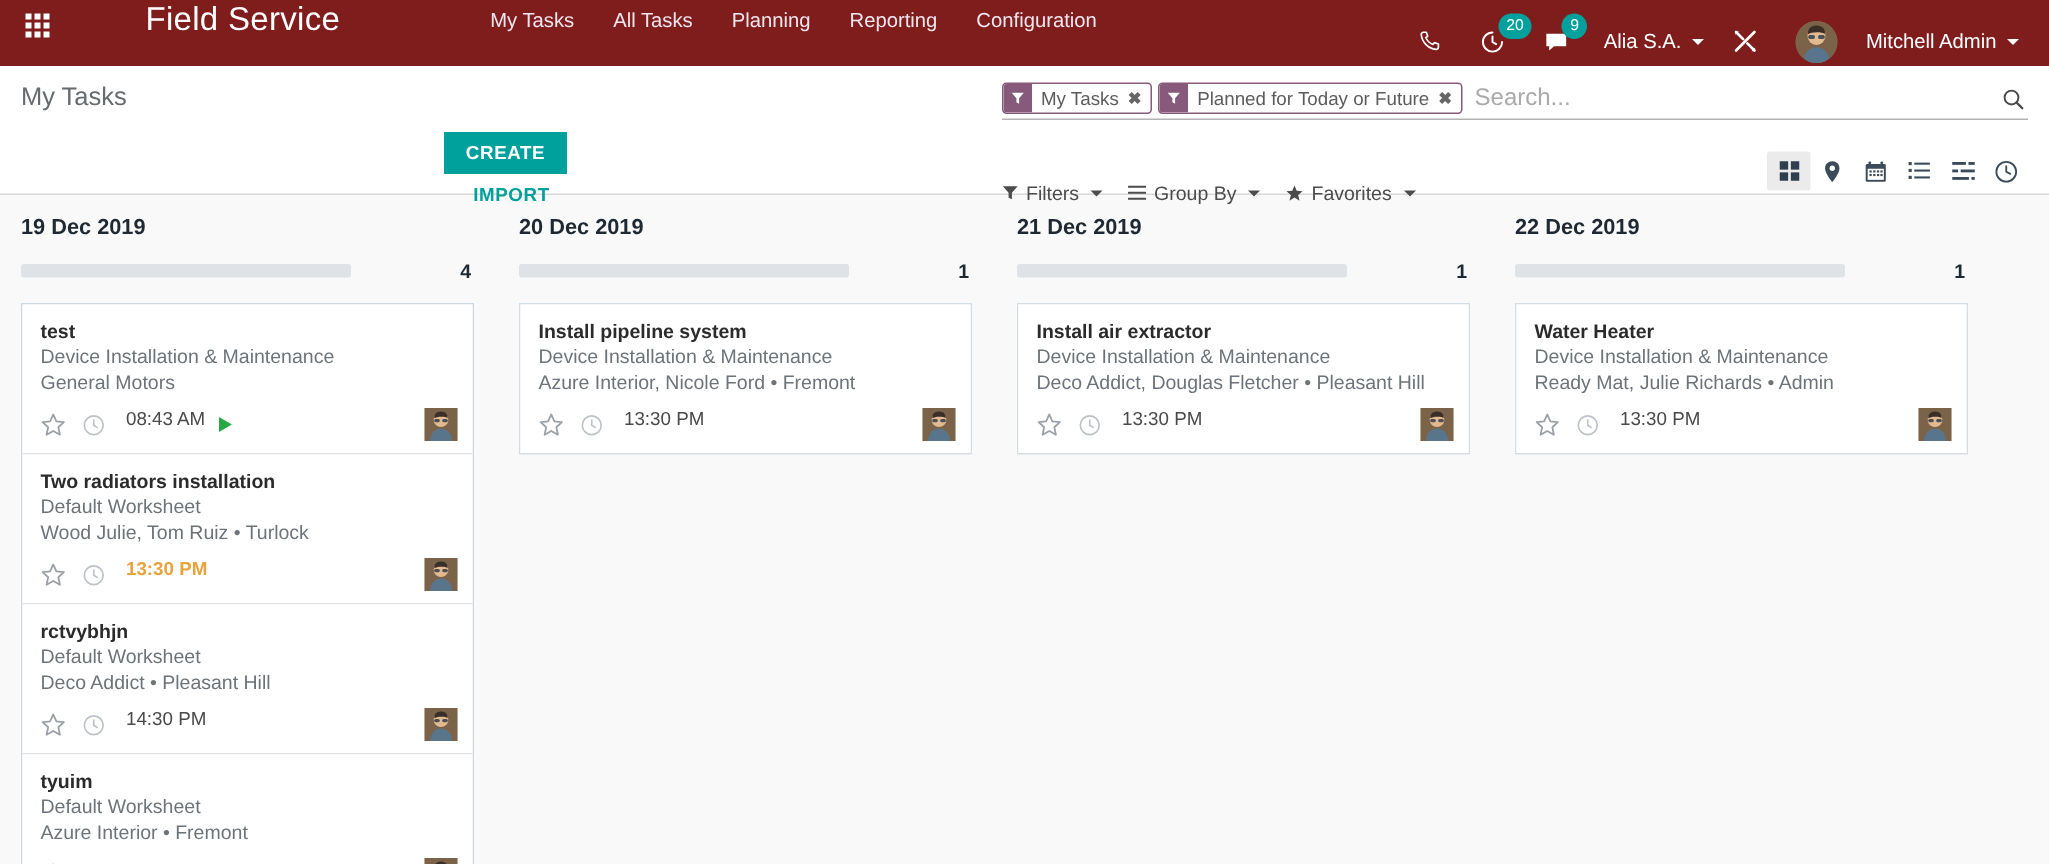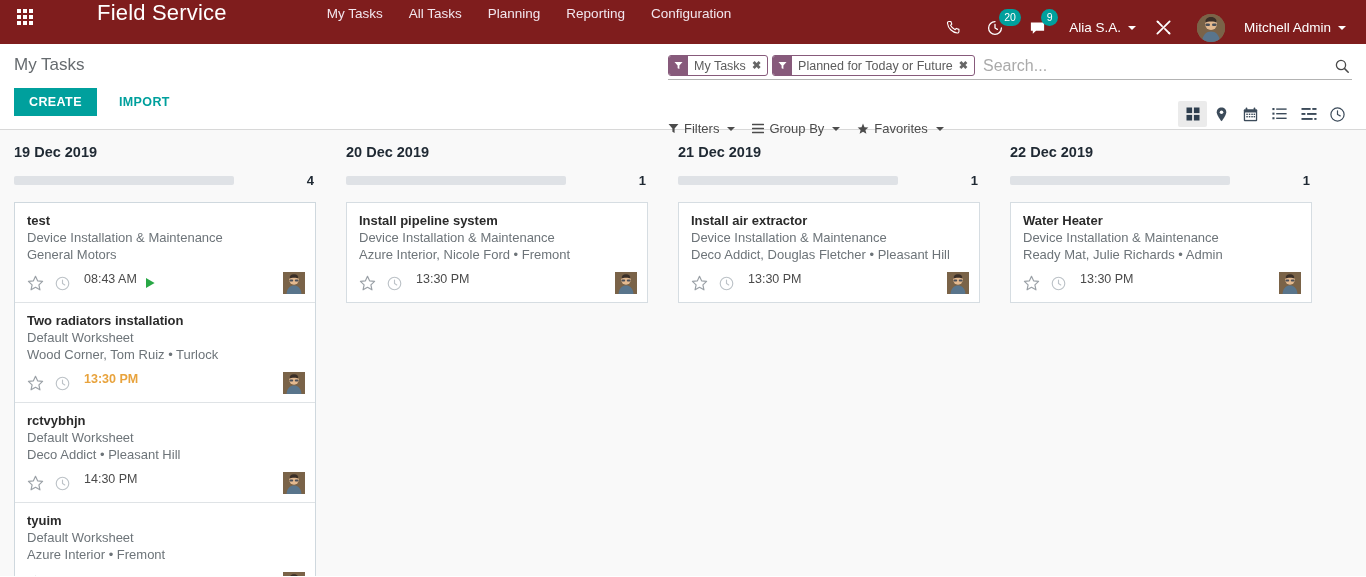--- a/index.html
+++ b/index.html
@@ -119,21 +119,21 @@
   }
   .cp-row { display: flex; align-items: flex-start; }
   .cp-left { padding: 12px 0 0 14px; width: 660px; }
   .breadcrumb {
     font-size: 17px;
     color: #666b6f;
     font-weight: 400;
     line-height: 1.1;
     margin-bottom: 13px;
   }
-  .cp-buttons { display: flex; align-items: center; gap: 0; }
+  .cp-buttons { display: flex; align-items: center; gap: 0; flex-direction: column; }
   .btn-create {
     background: #00A09D;
     color: #ffffff;
     border: none;
     font-size: 12.5px;
     font-weight: 700;
     letter-spacing: .4px;
     padding: 7px 15px;
     cursor: pointer;
     text-transform: uppercase;
@@ -580,21 +580,21 @@
                   <rect x="8.2" y="9.4" width="4.8" height="2.6" rx="1.3" fill="#2f3c4f" opacity="0.85"></rect>
                   <rect x="15" y="9.4" width="4.8" height="2.6" rx="1.3" fill="#2f3c4f" opacity="0.85"></rect>
                   <path d="M4.5 28 C5 20.5 9.5 17.3 14 17.3 C18.5 17.3 23 20.5 23.5 28 Z" fill="#59758c"></path>
                 </svg>
               </span>
             </div>
           </div>
           <div class="k-card">
             <div class="k-title">Two radiators installation</div>
             <div class="k-line">Default Worksheet</div>
-            <div class="k-line">Wood Corner, Tom Ruiz • Turlock</div>
+            <div class="k-line">Wood Julie, Tom Ruiz • Turlock</div>
             <div class="k-footer">
               <span class="k-star">
                 <svg width="17" height="17" viewBox="0 0 18 18">
                   <path d="M9 1.4 L11.2 6.2 L16.5 6.8 L12.6 10.4 L13.7 15.7 L9 13 L4.3 15.7 L5.4 10.4 L1.5 6.8 L6.8 6.2 Z" fill="none" stroke="#9aa0a6" stroke-width="1.25" stroke-linejoin="round"></path>
                 </svg>
               </span>
               <span class="k-clock">
                 <svg width="15" height="15" viewBox="0 0 16 16">
                   <circle cx="8" cy="8" r="6.7" stroke="#bcc2c7" stroke-width="1.2" fill="none"></circle>
                   <path d="M8 4.4 V8 L10.4 9.5" stroke="#bcc2c7" stroke-width="1.2" fill="none" stroke-linecap="round"></path>

